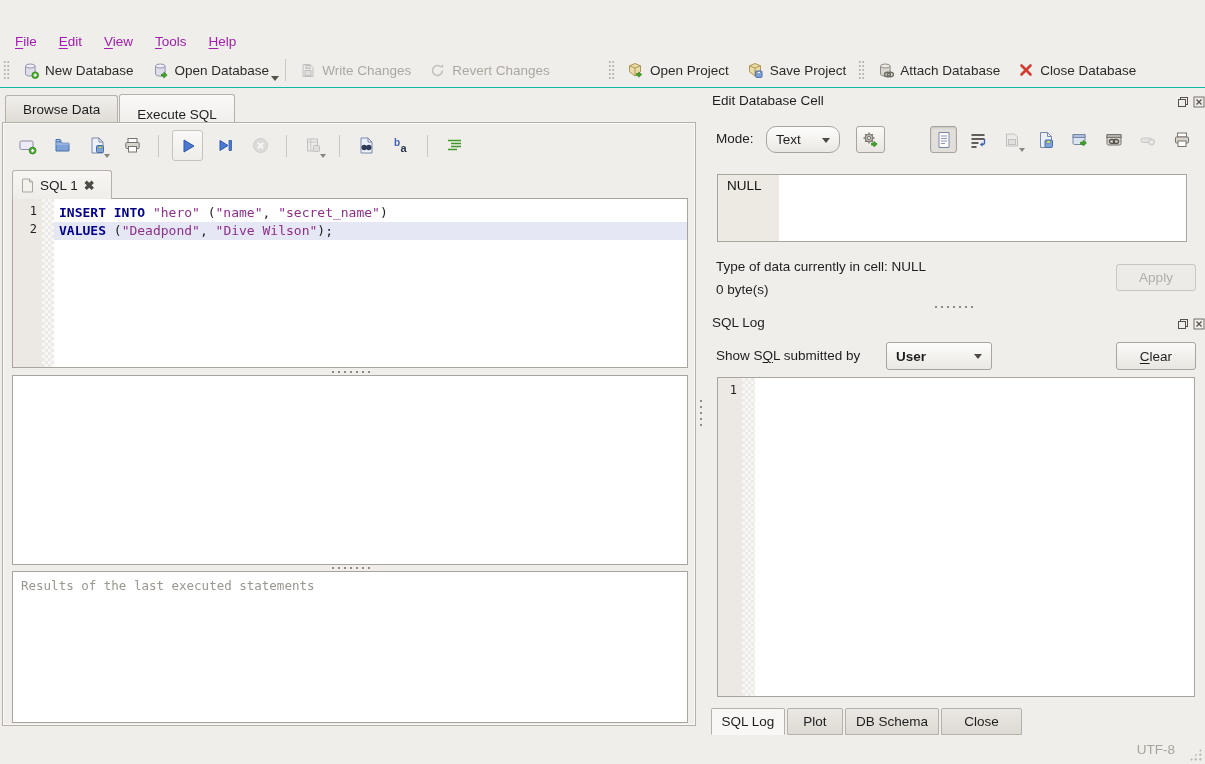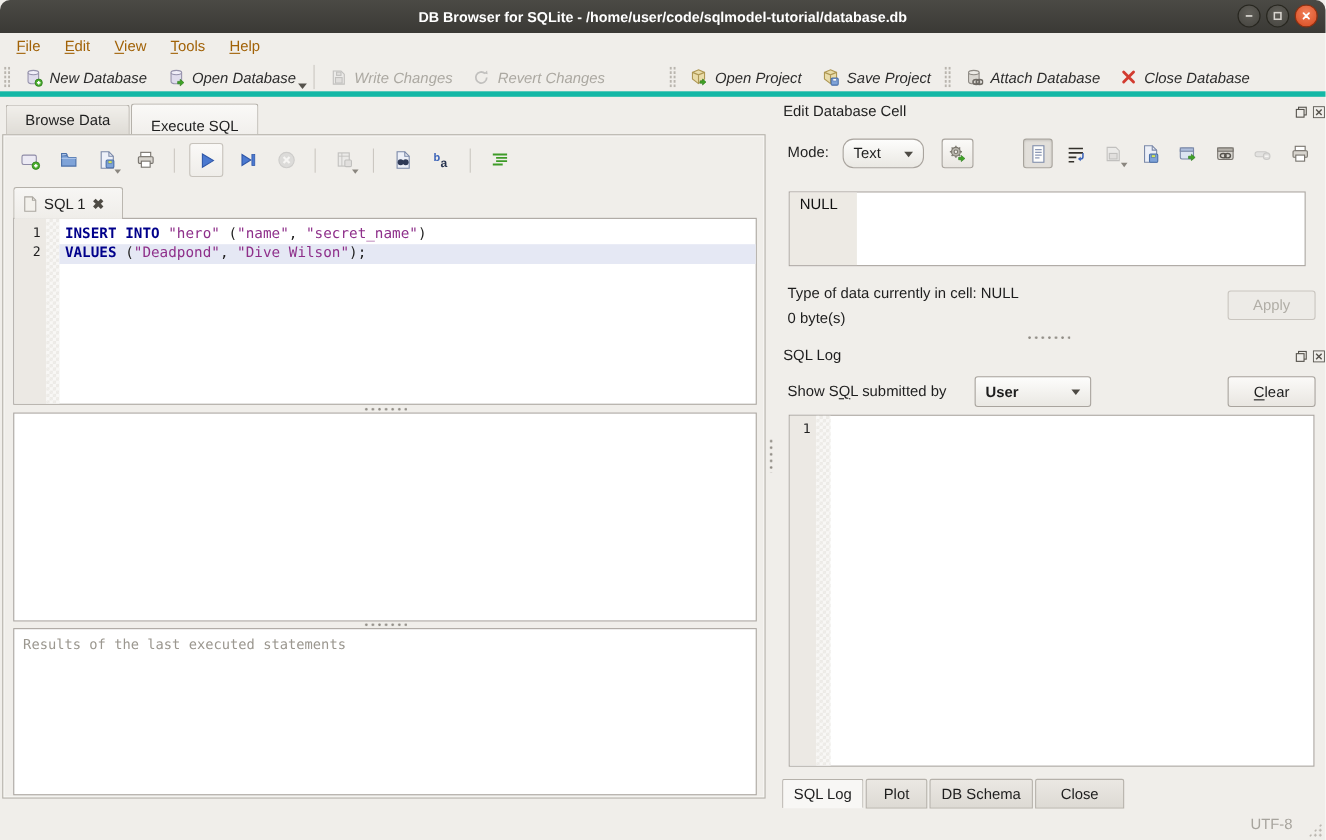--- a/index.html
+++ b/index.html
@@ -18,23 +18,23 @@
     display:flex;align-items:center;justify-content:center;}
   .title-text{color:#FFF;font-weight:bold;font-size:13px;}
   .winbtns{position:absolute;right:7px;top:4px;display:flex;gap:5px;}
   .winbtn{width:21px;height:21px;border-radius:50%;border:1px solid #27261F;
     background:radial-gradient(circle at 50% 35%,#605E58,#44433E);
     display:flex;align-items:center;justify-content:center;}
   .winbtn svg{display:block;}
   .winbtn.close{background:radial-gradient(circle at 50% 35%,#F0805A,#D84A1F);border-color:#8E2F10;}
   
   .menubar{position:absolute;left:0;top:30px;width:100%;height:23px;display:flex;align-items:center;padding-left:4px;}
-  .menu-item{padding:2px 11px;color:#a16207;}
-  
-  .toolbar{position:absolute;left:0;top:53px;width:100%;height:35px;border-bottom:5px solid #14b8a6;font-style:italic;}
+  .menu-item{padding:2px 11px;color:#a21caf;}
+  
+  .toolbar{position:absolute;left:0;top:53px;width:100%;height:35px;border-bottom:1px solid #14b8a6;}
   .tb-group{position:absolute;top:0;height:34px;display:flex;align-items:center;}
   .tb-handle{width:7px;height:20px;margin:0 3px;
     background-image:radial-gradient(circle,#B9B5AE 1px,transparent 1.3px);background-size:3.5px 4px;}
   .tb-btn{display:flex;align-items:center;gap:6px;padding:4px 9px;color:#2B2B2B;white-space:nowrap;}
   .tb-btn.disabled{color:var(--disabled);}
   .tb-btn.disabled svg{opacity:.45;filter:grayscale(1);}
   .tb-sep{width:1px;height:22px;background:#CBC7C1;margin:0 4px;}
   .caret-down{width:0;height:0;border-left:4px solid transparent;border-right:4px solid transparent;border-top:5px solid #55524C;align-self:flex-end;margin:0 2px 6px 0;}
   
   .main-tabs{position:absolute;left:5px;top:95px;display:flex;z-index:3;}
@@ -108,40 +108,20 @@
     background-image:radial-gradient(circle,#B9B5AE 1px,transparent 1.3px);background-size:4.5px 4.5px;
     clip-path:polygon(100% 0,100% 100%,0 100%);}
   u{text-underline-offset:2px;}
   svg{display:block;}
 </style>
 </head>
 <body>
 
 <div id="window">
 
-  <div class="titlebar">
-    <span class="title-text">DB Browser for SQLite - /home/user/code/sqlmodel-tutorial/database.db</span>
-    <div class="winbtns">
-      <div class="winbtn">
-        <svg width="11" height="11" viewBox="0 0 11 11">
-            <path d="M2.5 5.5h6" stroke="#D8D5CF" stroke-width="1.6"></path>
-          </svg>
-      </div>
-      <div class="winbtn">
-        <svg width="11" height="11" viewBox="0 0 11 11">
-            <rect x="2.5" y="2.5" width="6" height="6" fill="none" stroke="#D8D5CF" stroke-width="1.4"></rect>
-          </svg>
-      </div>
-      <div class="winbtn close">
-        <svg width="11" height="11" viewBox="0 0 11 11">
-            <path d="M3 3l5 5M8 3l-5 5" stroke="#FFF" stroke-width="1.6" stroke-linecap="round"></path>
-          </svg>
-      </div>
-    </div>
-  </div>
 
   <div class="menubar">
     <span class="menu-item"><u>F</u>ile</span>
     <span class="menu-item"><u>E</u>dit</span>
     <span class="menu-item"><u>V</u>iew</span>
     <span class="menu-item"><u>T</u>ools</span>
     <span class="menu-item"><u>H</u>elp</span>
   </div>
 
   <div class="toolbar">

